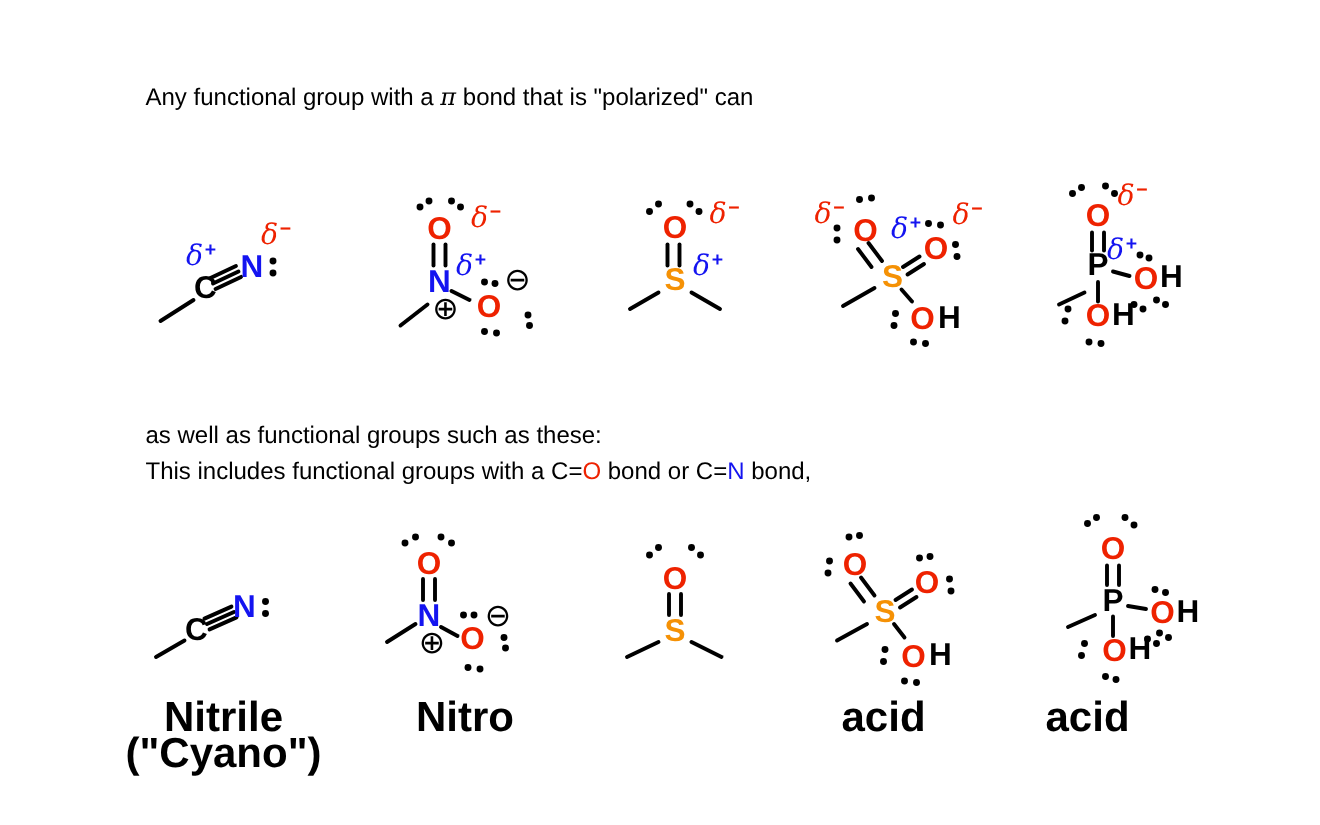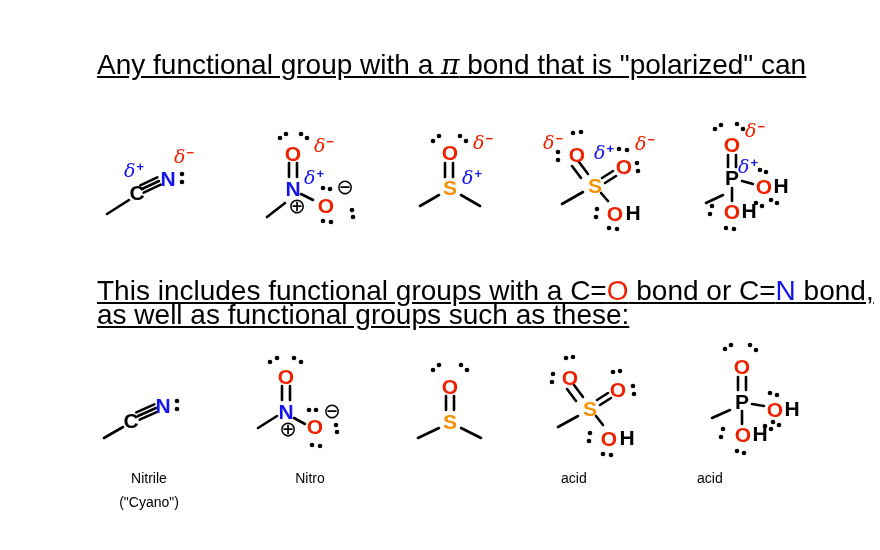--- a/index.html
+++ b/index.html
@@ -1,37 +1,37 @@
 <!DOCTYPE html>
 <html><head>
 <meta charset="utf-8">
 <style>
   html,body{margin:0;padding:0;background:#fff;}
   .page{position:relative;width:880px;height:550px;background:#ffffff;overflow:hidden;
         font-family:"Liberation Sans",sans-serif;color:#000;}
   svg.overlay{position:absolute;left:0;top:0;pointer-events:none;}
   .bond{stroke:#000;stroke-width:2.6;stroke-linecap:round;fill:none;}
   .lp{fill:#000;}
-  .para{position:absolute;font-size:28px;line-height:24px;color:#000;white-space:nowrap;text-decoration:underline;}
+  .para{position:absolute;font-size:16px;line-height:24px;color:#000;white-space:nowrap;}
   .pi{font-family:"DejaVu Serif",serif;font-style:italic;}
   .red{color:#ee2200;}
   .blue{color:#1414f0;}
   .atom{position:absolute;transform:translate(-50%,-50%);font-weight:700;font-size:21px;
         line-height:1;white-space:nowrap;}
   .c-black{color:#000;}
   .c-blue{color:#1414f0;}
   .c-red{color:#ee2200;}
   .c-orange{color:#f59105;}
   .delta{position:absolute;transform:translate(-50%,-50%);font-family:"DejaVu Serif",serif;
          font-style:italic;font-size:19px;line-height:1;white-space:nowrap;}
   .delta sup{font-family:"Liberation Sans",sans-serif;font-style:normal;font-weight:700;
              font-size:13px;vertical-align:6px;margin-left:1px;}
   .charge{position:absolute;transform:translate(-50%,-50%);font-family:"DejaVu Sans",sans-serif;
           font-size:21px;line-height:1;color:#000;}
-  .glabel{position:absolute;font-weight:400;font-size:14px;line-height:24px;color:#000;white-space:nowrap;}
+  .glabel{position:absolute;font-weight:700;font-size:28px;line-height:24px;color:#000;white-space:nowrap;}
   .glabel.centered{transform:translateX(-50%);text-align:center;}
 </style>
 </head>
 <body>
 
 <div class="page">
 
   <svg class="overlay" width="880" height="550">
 
     <g>
@@ -193,22 +193,22 @@
       <circle class="lp" cx="737" cy="451" r="2.3"></circle>
         <circle class="lp" cx="744" cy="453" r="2.3"></circle>
     </g>
   </svg>
 
   <div class="para" style="left:97px;top:53px">
     <div><span>Any functional group with a </span><span class="pi">π</span><span> bond that is "polarized" can</span></div>
   </div>
 
   <div class="para" style="left:97px;top:279px">
+    <div>as well as functional groups such as these:</div>
     <div><span>This includes functional groups with a C=</span><span class="red">O</span><span> bond or C=</span><span class="blue">N</span><span> bond,</span></div>
-    <div>as well as functional groups such as these:</div>
   </div>
 
   <span class="atom c-black" style="left:137px;top:192px">C</span>
   <span class="atom c-blue" style="left:168px;top:178px">N</span>
   <span class="delta c-blue" style="left:134px;top:170px"><span>δ</span><sup>+</sup></span>
   <span class="delta c-red" style="left:184px;top:156px"><span>δ</span><sup>−</sup></span>
 
   <span class="atom c-red" style="left:293px;top:153px">O</span>
   <span class="atom c-blue" style="left:293px;top:188px">N</span>
   <span class="atom c-red" style="left:326px;top:205px">O</span>

